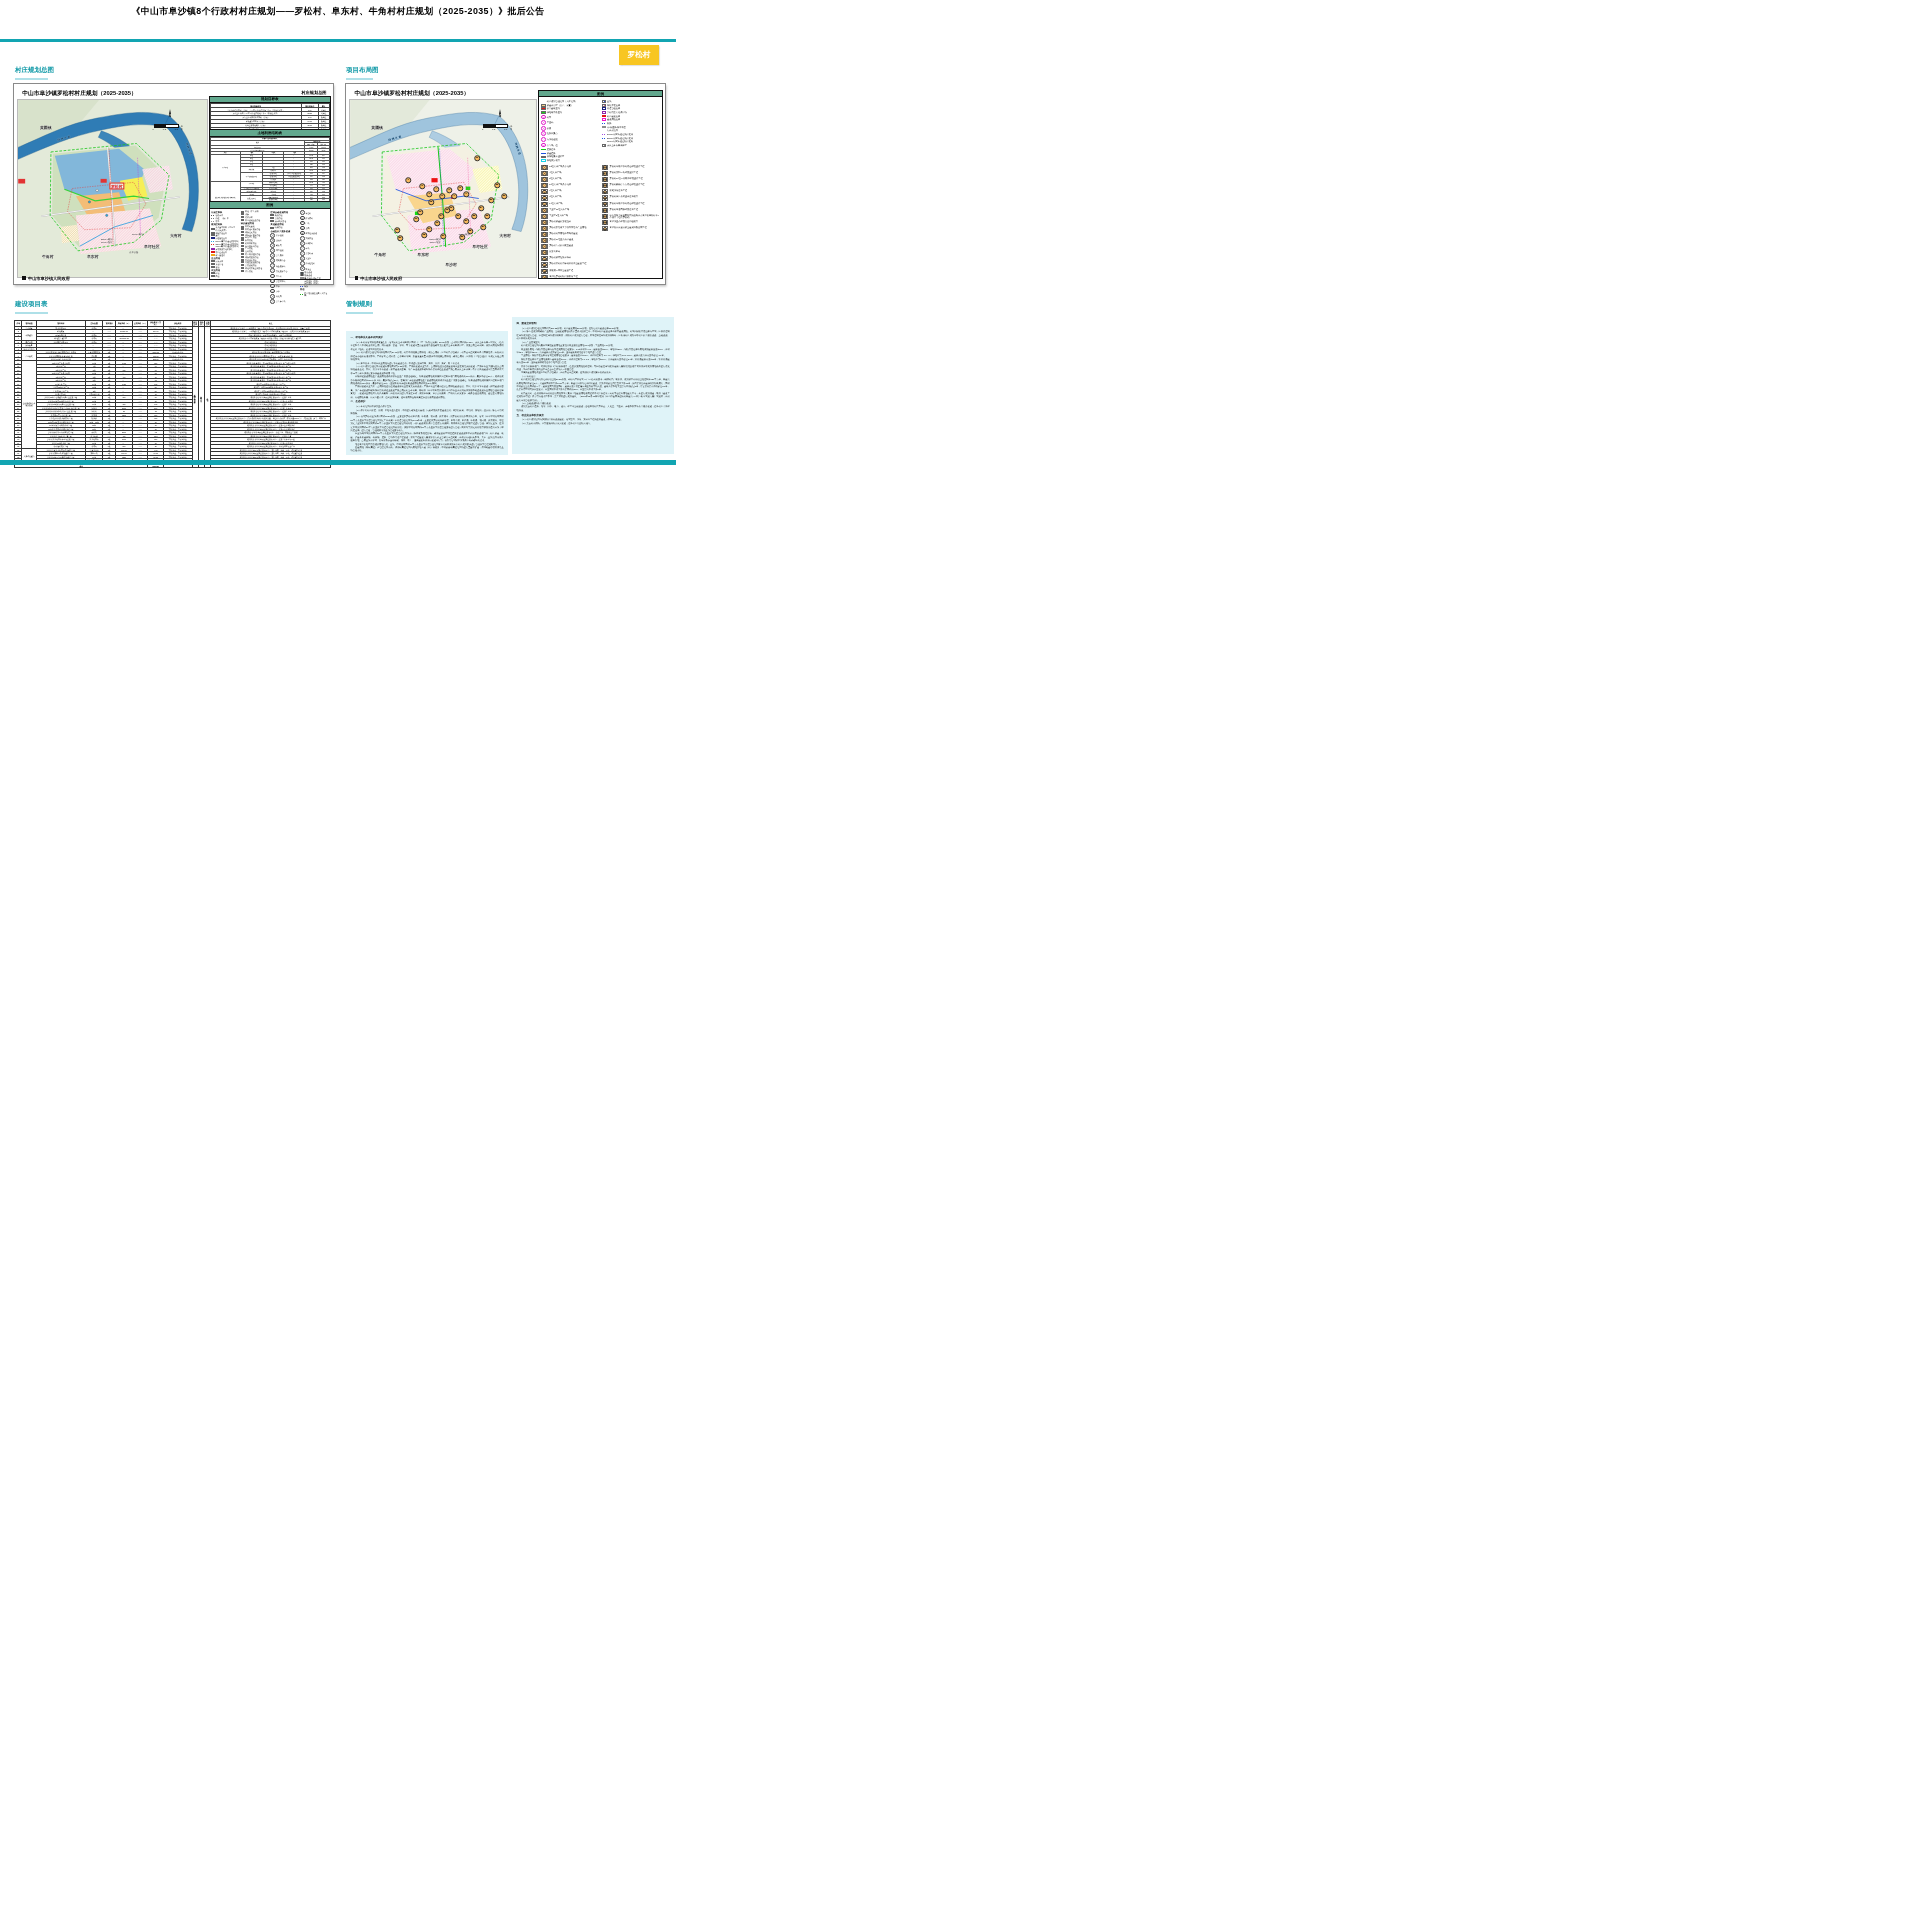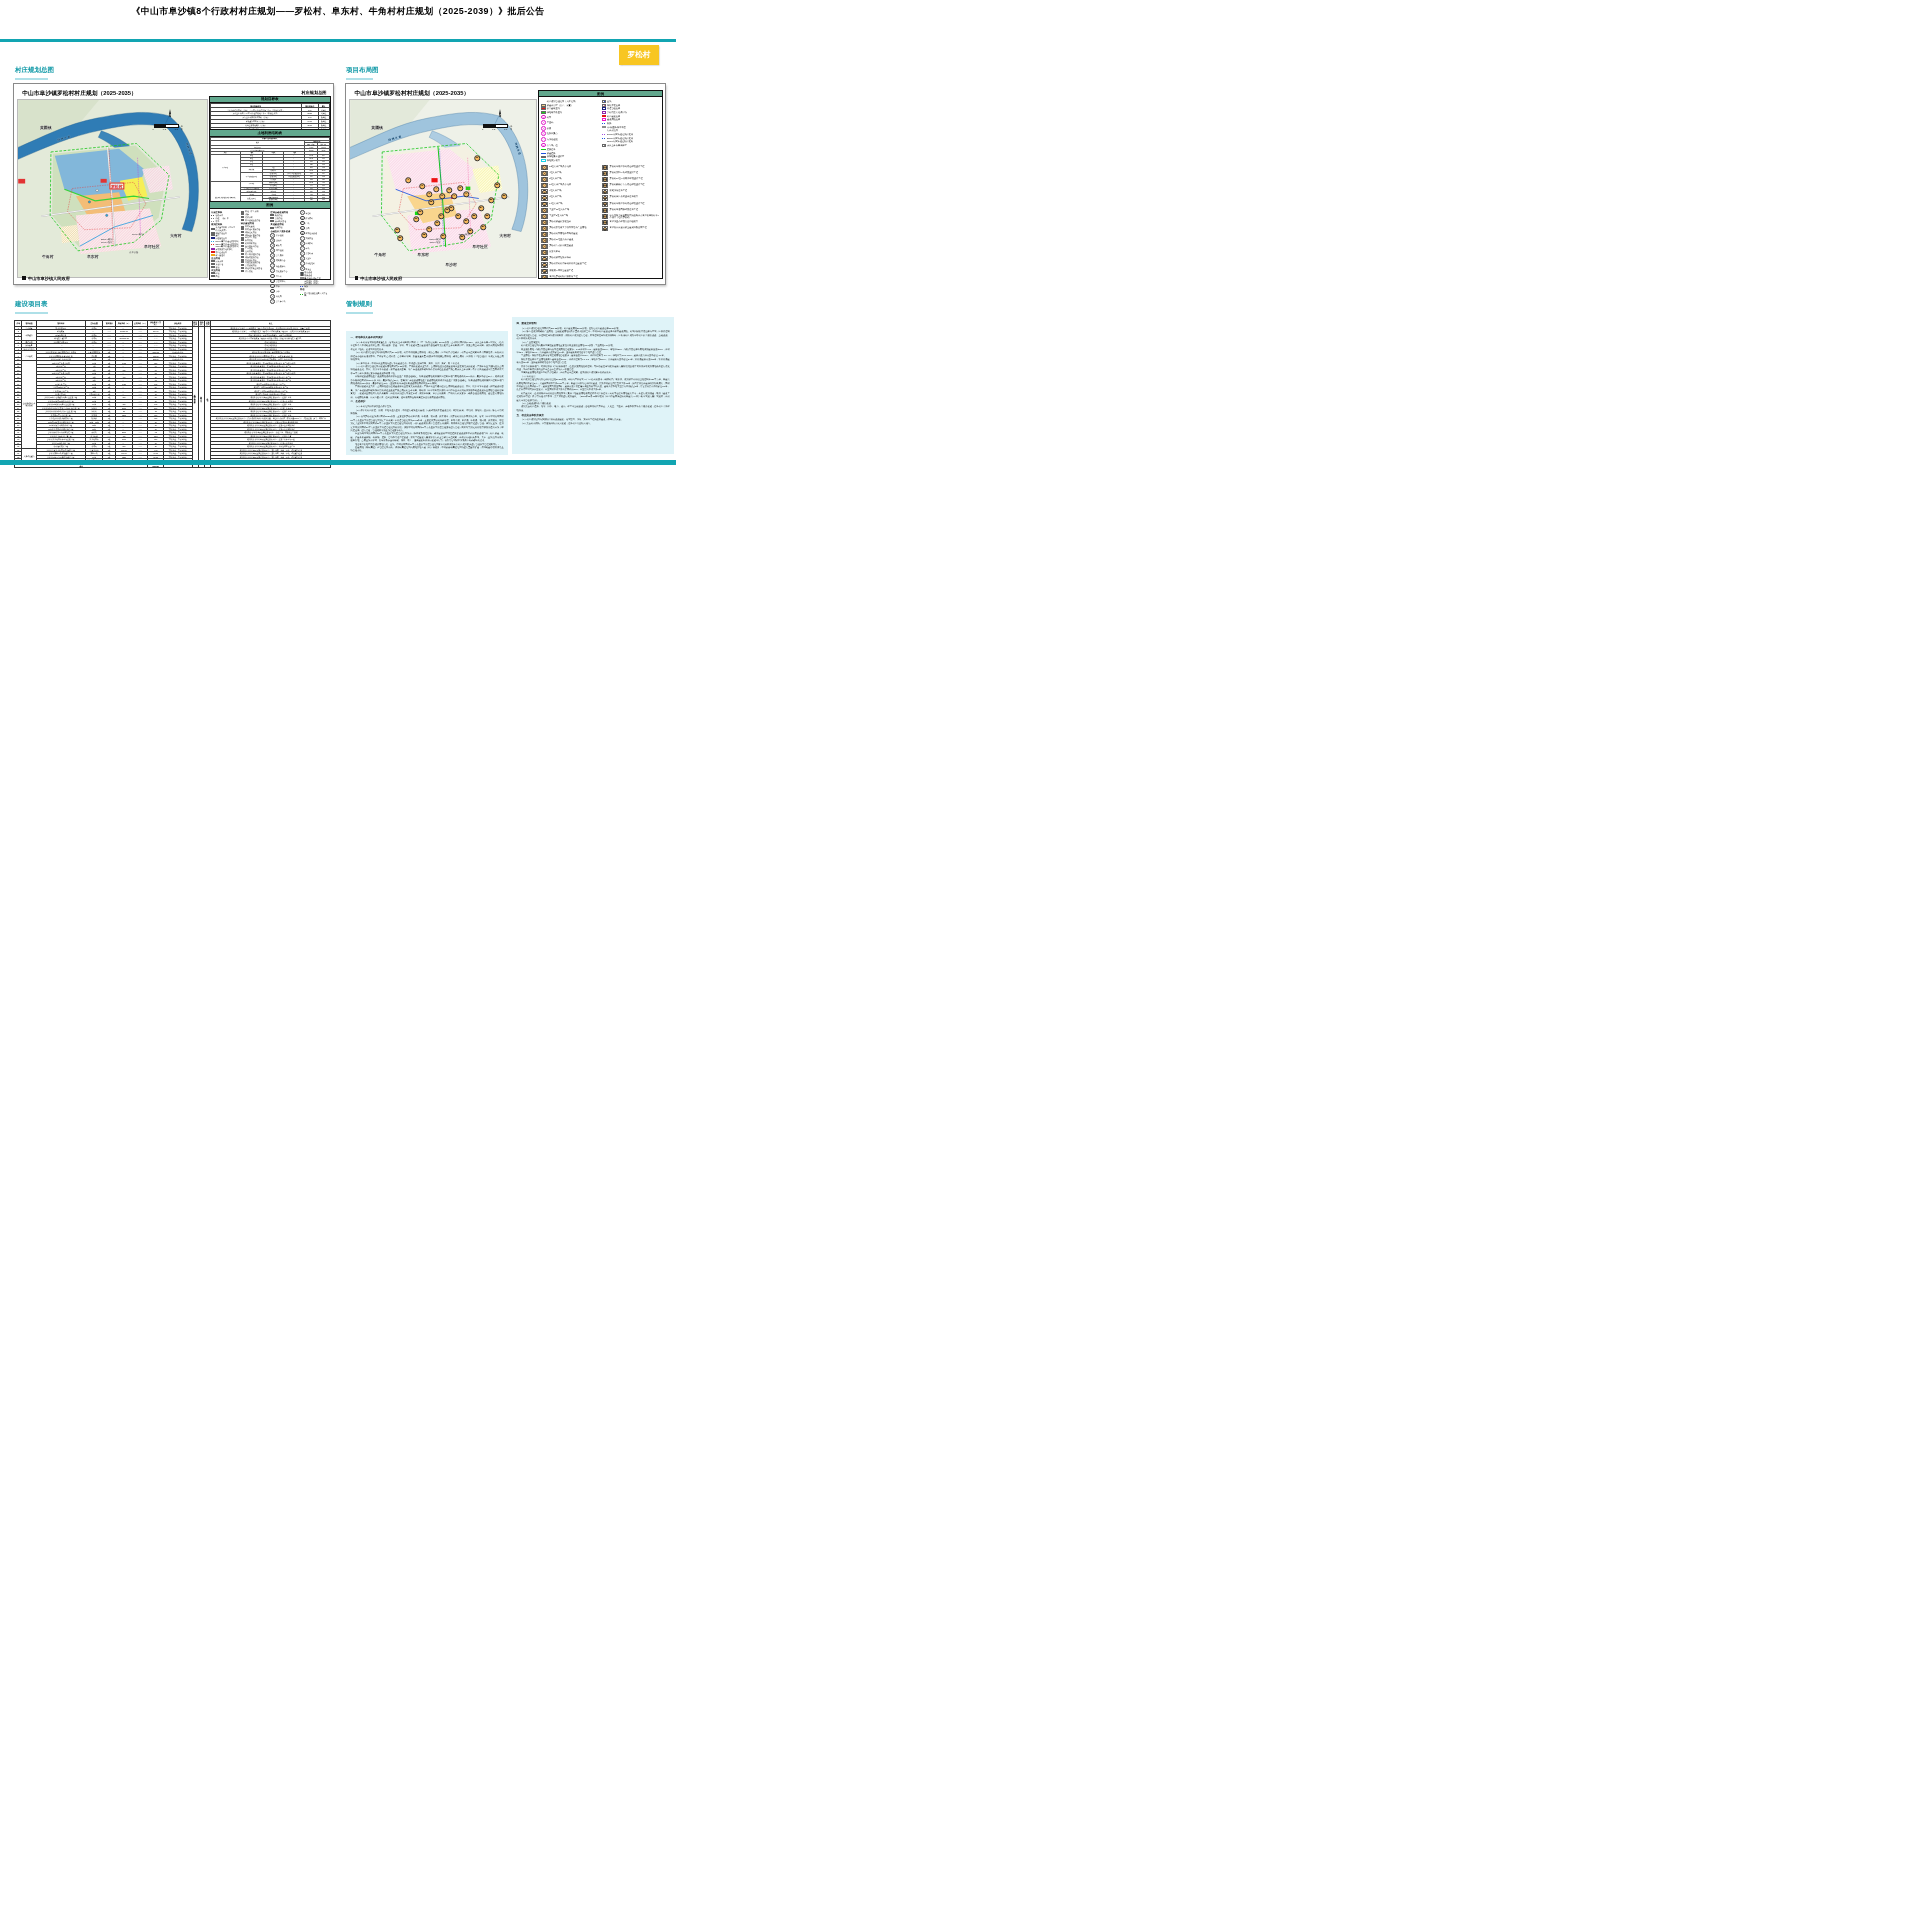--- a/index.html
+++ b/index.html
@@ -61,21 +61,21 @@
   .rulesbox{background:#dff3f8;padding:3.9px 4.6px;font-size:2.2px;line-height:1.55;color:#111;text-align:justify;}
   .rulesbox h4{margin:1.5px 0 0.8px 0;font-size:2.5px;}
   .rulesbox p{margin:0;text-indent:2em;}
   #footer-bar{left:0;right:0;top:460px;height:5.4px;background:#12a5b2;}
 </style>
 </head>
 <body>
 
 <div id="page">
 
-  <div class="abs" id="main-title">《中山市阜沙镇8个行政村村庄规划——罗松村、阜东村、牛角村村庄规划（2025-2039）》批后公告</div>
+  <div class="abs" id="main-title">《中山市阜沙镇8个行政村村庄规划——罗松村、阜东村、牛角村村庄规划（2025-2035）》批后公告</div>
   <div class="abs" id="top-rule"></div>
 
   <div class="abs sec-head" style="left:15px;top:66px;">村庄规划总图</div>
   <div class="abs sec-underline" style="left:15px;top:78px;width:33px;"></div>
   <div class="abs sec-head" style="left:346px;top:66px;">项目布局图</div>
   <div class="abs sec-underline" style="left:346px;top:78px;width:27px;"></div>
   <div class="abs" id="badge">罗松村</div>
 
   <div class="abs panel" style="left:12.7px;top:83px;width:319px;height:200px;">
     <div class="abs panel-title" style="left:8.5px;top:4.6px;">中山市阜沙镇罗松村村庄规划（2025-2035）</div>

